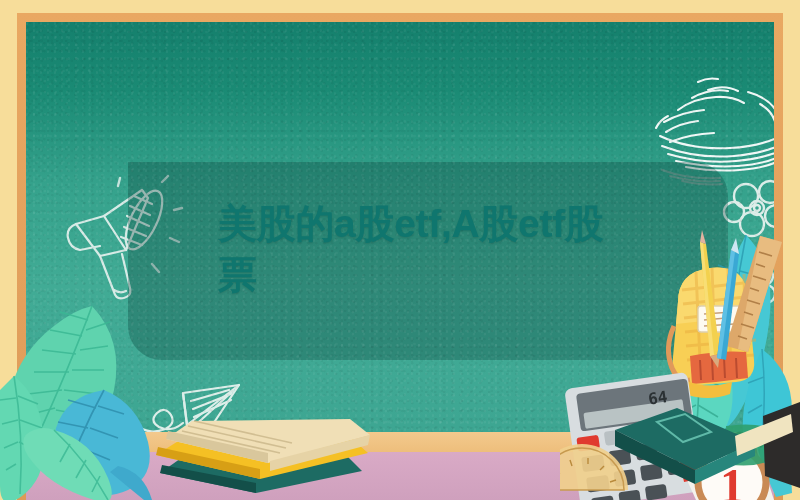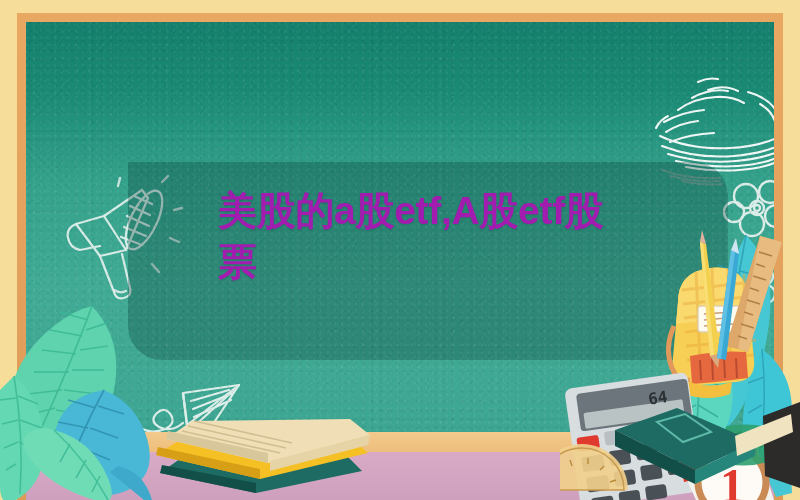--- a/index.html
+++ b/index.html
@@ -55,23 +55,23 @@
   
   .title-panel {
     position: absolute;
     left: 102px; top: 140px;
     width: 600px; height: 198px;
     background: rgba(8,60,52,.30);
     border-radius: 0 34px 0 34px;
   }
   .title-text {
     position: absolute;
-    left: 218px; top: 186px;
+    left: 218px; top: 199px;
     width: 410px;
-    color: #a21caf;
+    color: #0f766e;
     font-size: 39px;
     font-weight: bold;
     line-height: 1.30;
     letter-spacing: -0.3px;
     text-shadow: 0 1px 2px rgba(0,0,0,.12);
     word-break: break-all;
   }
 
   
   .doodle { position: absolute; pointer-events: none; }

